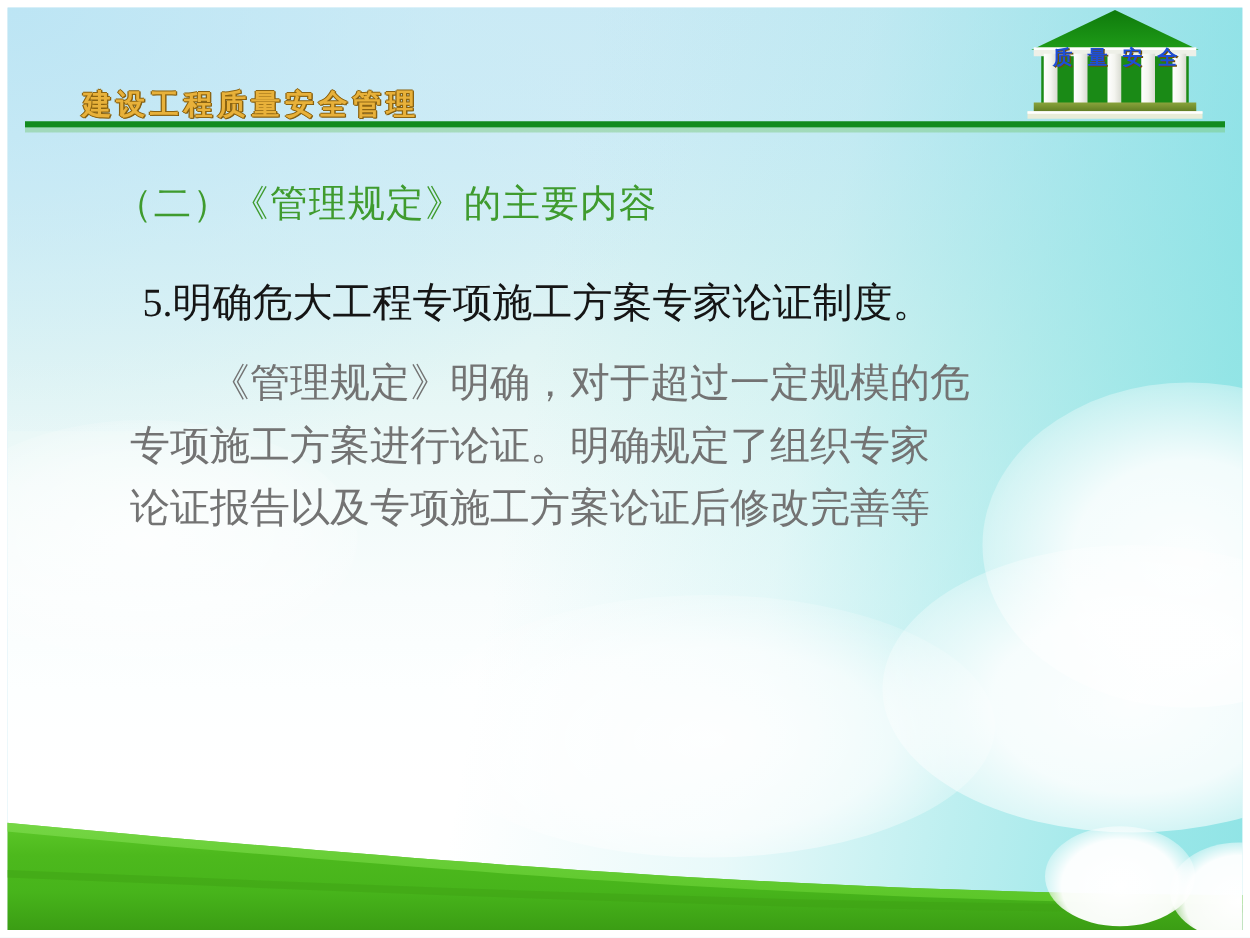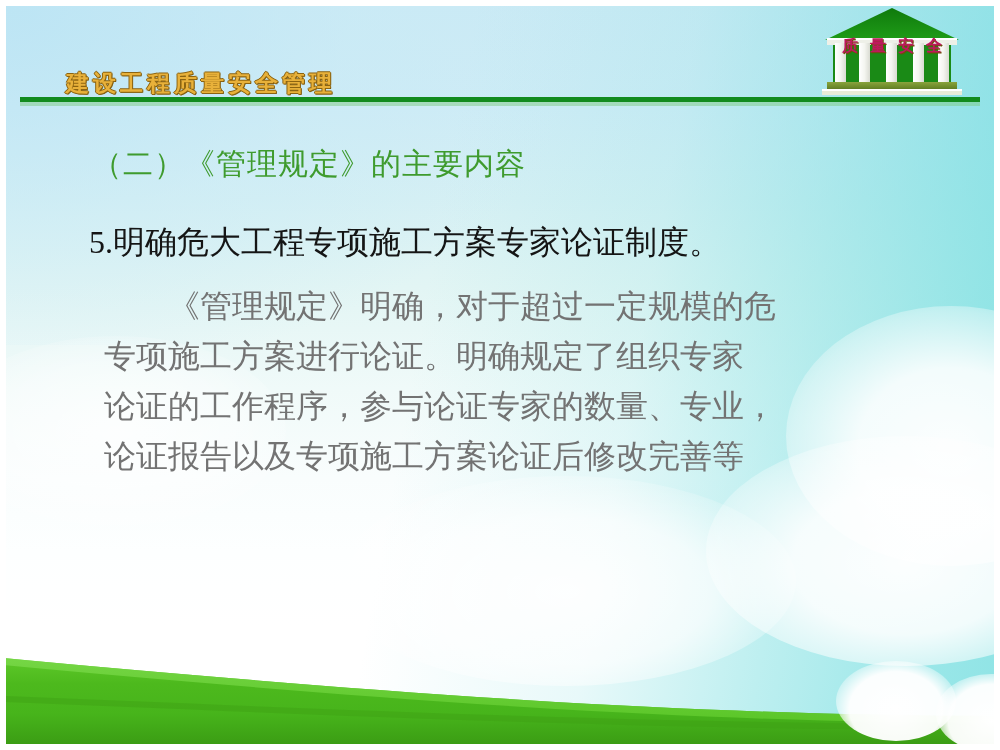--- a/index.html
+++ b/index.html
@@ -164,21 +164,21 @@
     position: absolute;
     left: 0;
     top: 42px;
     width: 166px;
     text-align: center;
     font-family: "Liberation Sans", "DejaVu Sans", sans-serif;
     font-size: 16px;
     font-weight: bold;
     letter-spacing: 12px;
     text-indent: 12px;
-    color: #be185d;
+    color: #1d4ed8;
     text-shadow: 1px 1px 0 #6d4f08;
     pointer-events: none;
   }
 
   
   #content {
     position: absolute;
     left: 0;
     top: 110px;
     width: 988px;
@@ -187,21 +187,21 @@
     margin-left: 86px;
     font-size: 30px;
     color: #3f9b2e;
     letter-spacing: 1px;
     line-height: 1.3;
     white-space: nowrap;
     margin-top: 28px;
   }
   #bullet-line {
     margin-top: 38px;
-    margin-left: 83px;
+    margin-left: 108px;
     font-size: 32px;
     color: #151515;
     letter-spacing: 0px;
     white-space: nowrap;
   }
   #paragraph {
     margin-top: 16px;
     margin-left: 98px;
     width: 830px;
     font-size: 32px;
@@ -299,20 +299,19 @@
 
     <div id="content">
 
       <div id="section-heading">（二）《管理规定》的主要内容</div>
 
       <div id="bullet-line">5.明确危大工程专项施工方案专家论证制度。</div>
 
       <div id="paragraph">
         <span class="pline indent">《管理规定》明确，对于超过一定规模的危</span>
         <span class="pline">专项施工方案进行论证。明确规定了组织专家</span>
-        <span class="pline">论证的工作程序，参与论证专家的数量、专业，</span>
         <span class="pline">论证报告以及专项施工方案论证后修改完善等</span>
       </div>
 
     </div>
 
   </div>
 </div>
 
 </body></html>

